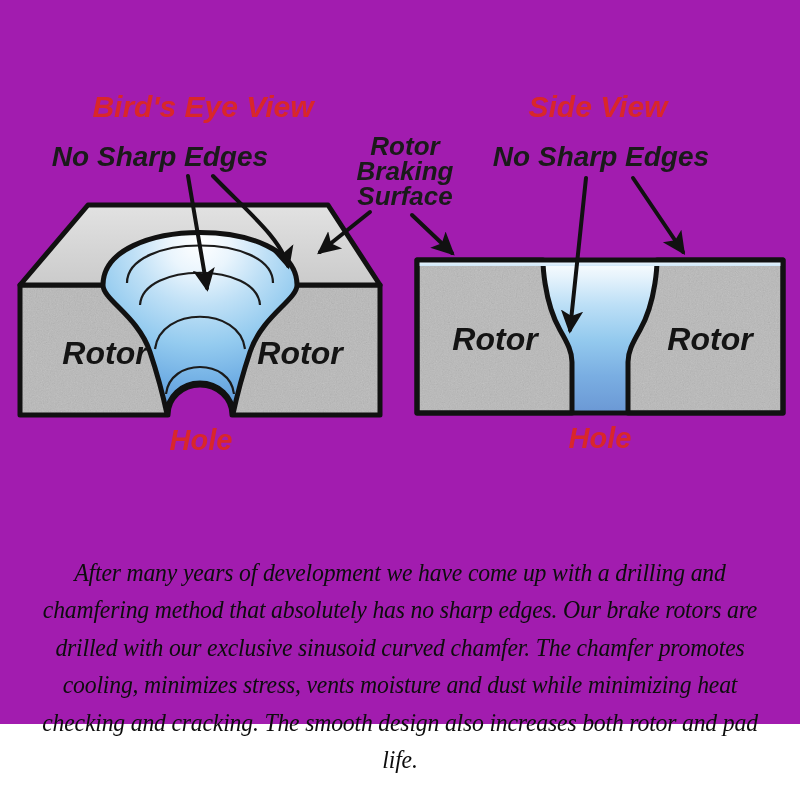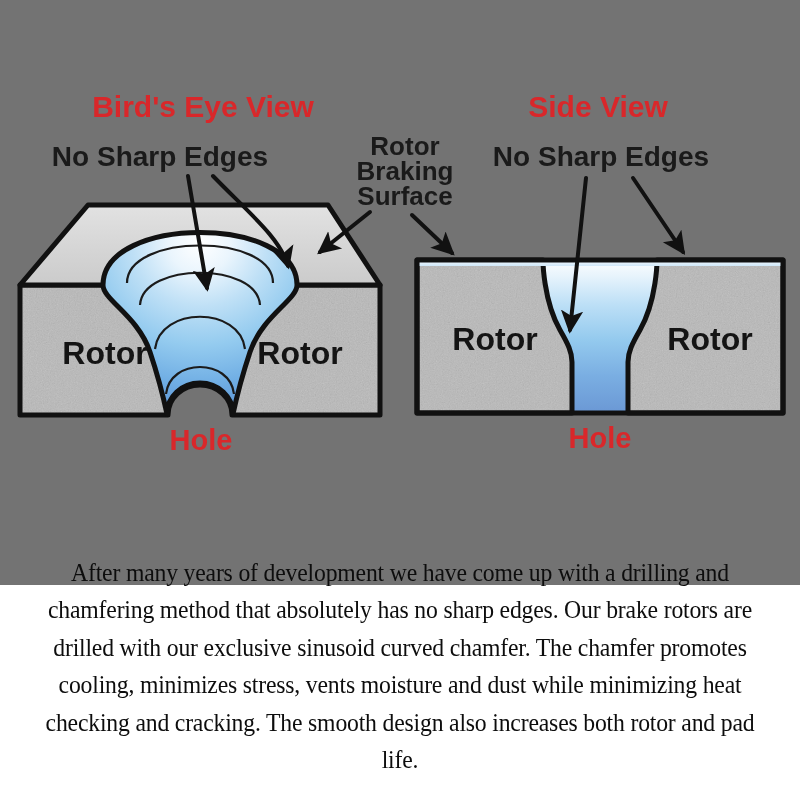--- a/index.html
+++ b/index.html
@@ -9,22 +9,23 @@
   }
   body {
     width: 800px;
     height: 800px;
     overflow: hidden;
     font-family: "Liberation Sans", sans-serif;
   }
   #page {
     position: relative;
     width: 800px;
-    height: 585px;
-    background: #737373;
+    height: 724px;
+    background: #a21caf;
+    font-style: italic;
   }
   #diagram-svg {
     position: absolute;
     left: 0;
     top: 0;
     width: 800px;
     height: 800px;
     display: block;
   }
   .heading-red {

